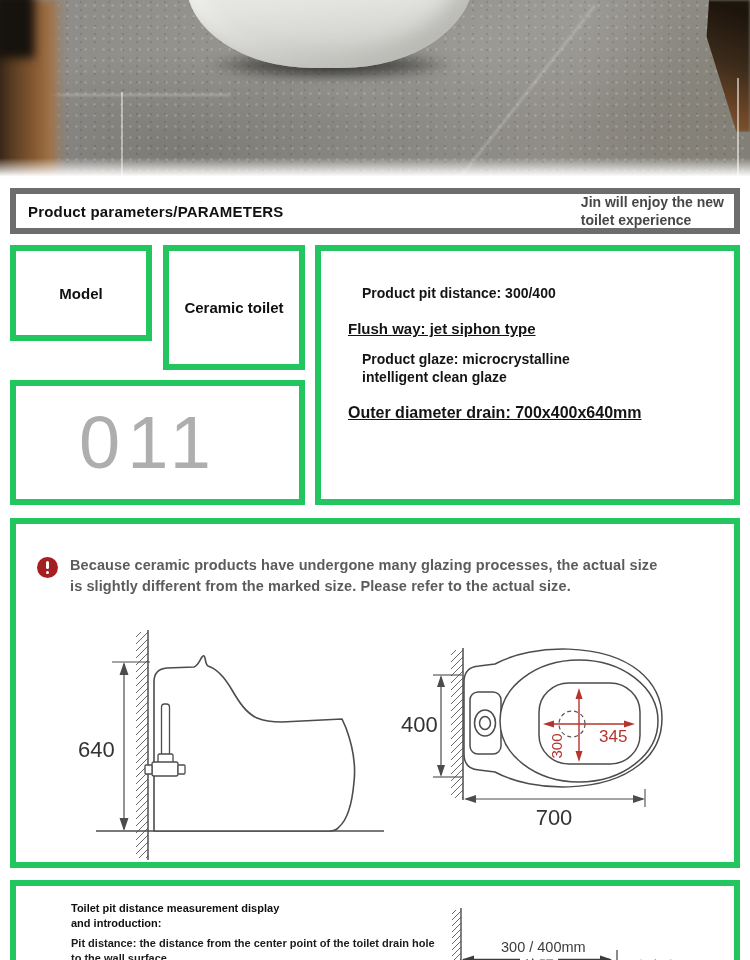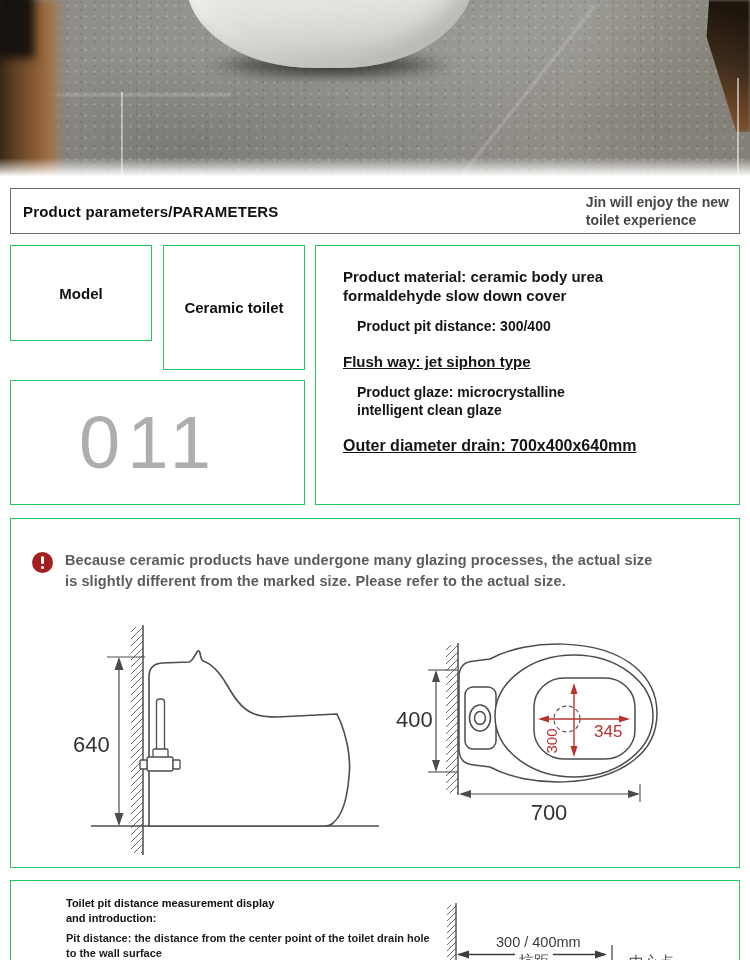--- a/index.html
+++ b/index.html
@@ -33,21 +33,21 @@
     background:linear-gradient(90deg,#241a11 0%,#5d3e23 30%,#8a5c33 62%,#a1744a 82%,rgba(150,110,70,0) 100%);}
   .dark-corner{position:absolute;left:-6px;top:-8px;width:40px;height:66px;background:#16120d;filter:blur(5px);}
   .wedge-tr{position:absolute;right:0;top:0;width:62px;height:132px;filter:blur(1.5px);
     clip-path:polygon(34% 0,100% 0,100% 100%,78% 100%,30% 28%);
     background:linear-gradient(200deg,#1d140c 10%,#3a2a1a 45%,#6b4526 75%,#8a5f3a 100%);}
   .hairline-r{position:absolute;right:11px;top:78px;width:2px;height:100px;background:rgba(255,255,255,.55);filter:blur(.5px);}
   .hero-fade{position:absolute;left:0;top:158px;width:750px;height:22px;
     background:linear-gradient(180deg,rgba(255,255,255,0),#ffffff 85%);}
 
   
-  .panel{position:absolute;background:#fff;border:1px solid #22c55e;box-sizing:border-box;}
+  .panel{position:absolute;background:#fff;border:6px solid #22c55e;box-sizing:border-box;}
   .header-bar{left:10px;top:188px;width:730px;height:46px;border-color:#6d6d6d;
     display:flex;align-items:center;justify-content:space-between;padding:0 10px 0 12px;}
   .hdr-title{font-size:15px;font-weight:bold;color:#101010;letter-spacing:.2px;}
   .tagline{font-size:14px;font-weight:bold;color:#474747;line-height:1.3;text-align:left;}
 
   .box-model{left:10px;top:245px;width:142px;height:96px;}
   .box-ceramic{left:163px;top:245px;width:142px;height:125px;}
   .cell{display:flex;align-items:center;justify-content:center;font-size:15px;font-weight:bold;color:#101010;}
   .box-number{left:10px;top:380px;width:295px;height:125px;display:flex;align-items:center;justify-content:center;}
   .big-number{font-size:74px;color:#aeaeae;letter-spacing:7px;font-weight:500;line-height:1;padding-right:18px;}
@@ -104,22 +104,20 @@
   <div class="panel box-model cell">
     <span>Model</span>
   </div>
   <div class="panel box-ceramic cell">
     <span>Ceramic toilet</span>
   </div>
   <div class="panel box-number">
     <span class="big-number">011</span>
   </div>
   <div class="panel box-details">
-    <div class="detail d-l pre">Product material: ceramic body urea
-formaldehyde slow down cover</div>
     <div class="detail d-m pre m13">Product pit distance: 300/400</div>
     <div class="detail d-l pre m16">Flush way: jet siphon type</div>
     <div class="detail d-m pre m13">Product glaze: microcrystalline
 intelligent clean glaze</div>
     <div class="detail d-xl pre m16">Outer diameter drain: 700x400x640mm</div>
   </div>
 
   <div class="panel box-notice">
     <div class="warn-icon"></div>
     <div class="notice-text pre">Because ceramic products have undergone many glazing processes, the actual size

